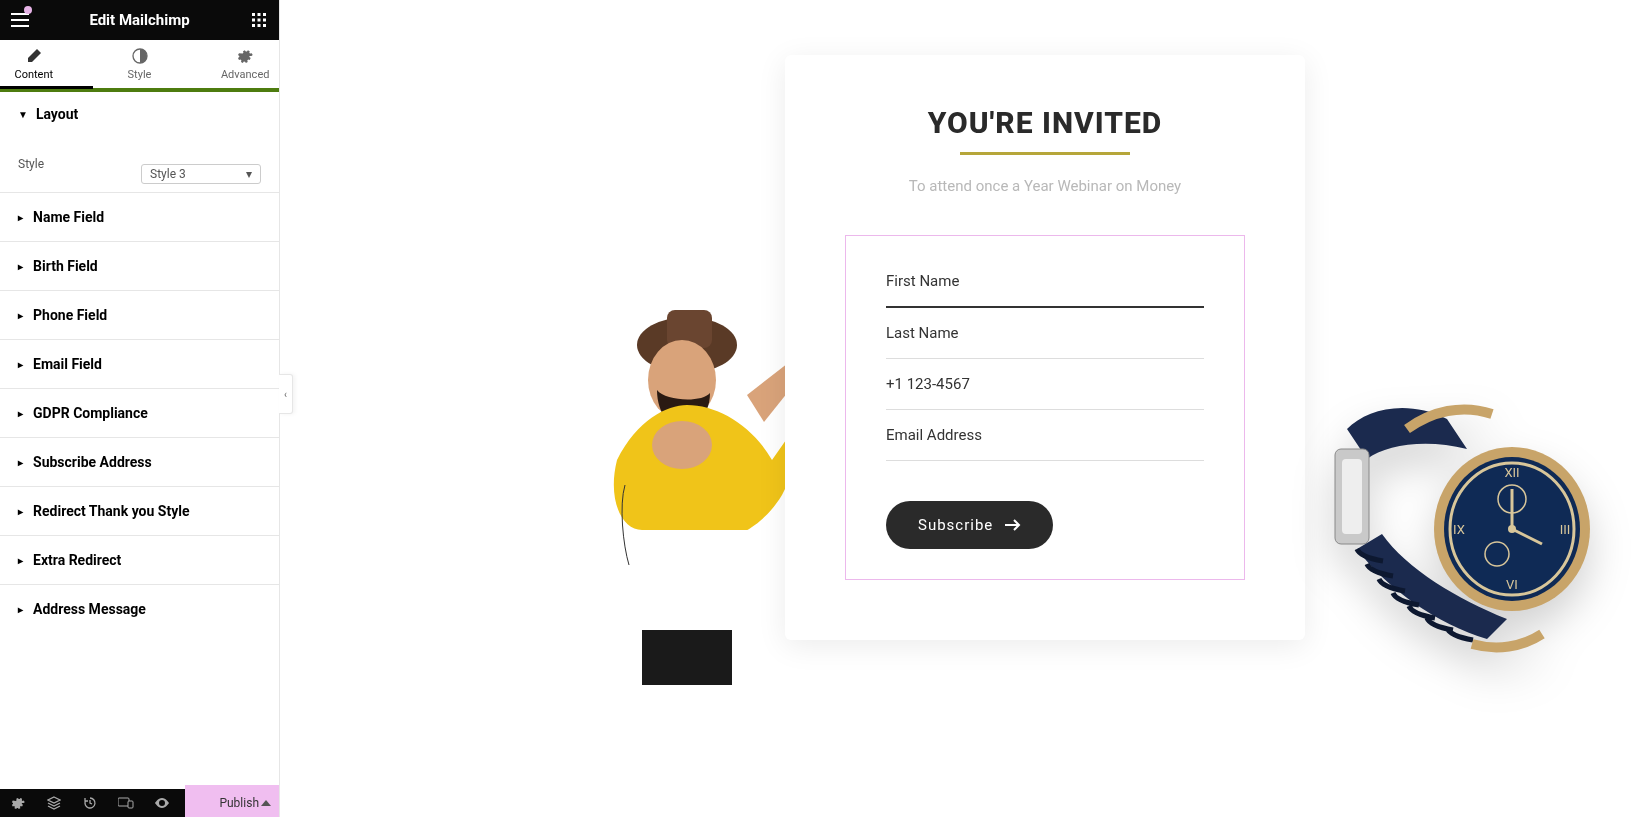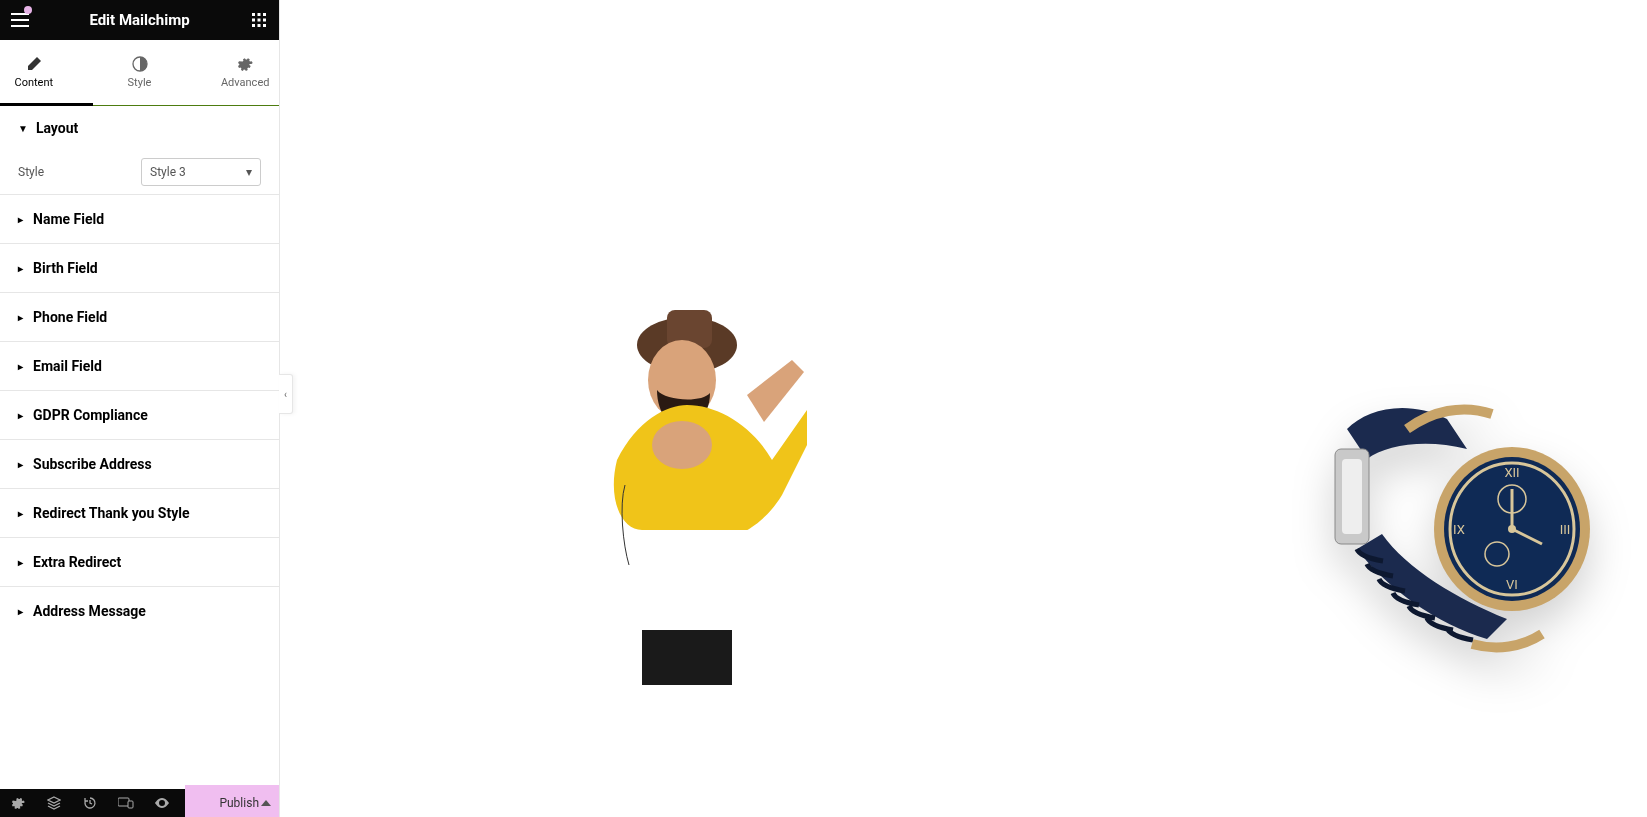--- a/index.html
+++ b/index.html
@@ -7,34 +7,34 @@
 body { display: flex; background: #fff; }
 
 
 .sidebar { width: 280px; height: 100%; background: #fff; display: flex; flex-direction: column; border-right: 1px solid #e6e6e6; position: relative; }
 .pnl-head { height: 40px; background: #0a0a0a; display: flex; align-items: center; position: relative; }
 .pnl-head .menu-btn { width: 40px; height: 40px; display:flex; align-items:center; justify-content:center; cursor:pointer; position:relative;}
 .pnl-head .menu-btn .dot { position:absolute; top:6px; right:8px; width:8px; height:8px; background:#e6b3e6; border-radius:50%; }
 .pnl-head .title { flex:1; text-align:center; color:#fff; font-weight:700; font-size:15px; }
 .pnl-head .grid-btn { width:40px; height:40px; display:flex; align-items:center; justify-content:center; cursor:pointer; }
 
-.tabs { display:flex; height:66px; border-bottom:1px solid #4d7c0f;gap:38px; }
+.tabs { display:flex; height:52px; border-bottom:4px solid #4d7c0f;gap:38px; }
 .tab { flex:1; display:flex; flex-direction:column; align-items:center; justify-content:center; gap:4px; font-size:11px; color:#666; cursor:pointer; }
 .tab.active { color:#000; }
 .tab-underline { position:absolute; bottom:-1px; left:0; width:93px; height:3px; background:#000; }
 .tabs { position:relative; }
 
 .scroll { flex:1; overflow-y:auto; }
 
 .section-hdr { display:flex; align-items:center; gap:8px; padding:14px 18px; font-weight:700; font-size:14px; cursor:pointer; }
 .section-hdr .caret { font-size:10px; }
 
 .row { display:flex; align-items:center; padding:8px 18px; font-size:12px; color:#555; }
 .row .lbl { flex:1; display:flex; align-items:center; gap:6px; }
-.select { width:120px; height:28px; border:1px solid #ccc; border-radius:3px; background:#fff; display:flex; align-items:center; justify-content:space-between; padding:0 8px; font-size:12px; cursor:pointer; }
+.select { width:120px; height:20px; border:1px solid #ccc; border-radius:3px; background:#fff; display:flex; align-items:center; justify-content:space-between; padding:0 8px; font-size:12px; cursor:pointer;margin-top:20px; }
 
 .align-group { display:flex; border:1px solid #ccc; border-radius:3px; overflow:hidden; }
 .align-btn { width:27px; height:27px; display:flex; align-items:center; justify-content:center; cursor:pointer; background:#fff; }
 .align-btn.active { background:#eee; }
 .align-btn + .align-btn { border-left:1px solid #ccc; }
 
 .acc-item { border-top:1px solid #e6e6e6; padding:16px 18px; display:flex; align-items:center; gap:10px; font-weight:700; font-size:14px; cursor:pointer; }
 .acc-item .caret { font-size:10px; }
 
 
@@ -224,20 +224,38 @@
       <ellipse cx="135" cy="100" rx="34" ry="40" fill="#d9a37a"></ellipse>
       <path d="M110 110c0 25 15 38 25 38s28-10 28-35c-8 10-45 8-53-3z" fill="#2a1a12"></path>
       <path d="M70 180c20-40 50-55 70-55 30 0 65 20 85 55l35-50 10 15-35 70c-15 25-35 35-35 35H95c-20 0-35-30-25-70z" fill="#f0c419"></path>
       <ellipse cx="135" cy="165" rx="30" ry="24" fill="#d9a37a"></ellipse>
       <path d="M200 115l45-35 12 12-40 50z" fill="#d9a37a"></path>
       <rect x="95" y="350" width="90" height="55" fill="#1a1a1a"></rect>
       <path d="M78 205c-6 20-2 60 4 80" stroke="#333" stroke-width="1" fill="none"></path>
     </svg>
   </div>
 
+  <div class="card">
+    <h1>YOU'RE INVITED</h1>
+    <div class="rule"></div>
+    <div class="subtitle">To attend once a Year Webinar on Money</div>
+
+    <div class="form-box">
+      <input class="field first" placeholder="First Name" style="">
+      <input class="field" placeholder="Last Name" style="">
+      <input class="field" placeholder="+1 123-4567" style="">
+      <input class="field" placeholder="Email Address" style="">
+      <button class="subscribe-btn">
+        <span>Subscribe</span>
+        <svg width="16" height="12" viewBox="0 0 16 12">
+            <path d="M0 6h13M9 1l5 5-5 5" stroke="#fff" stroke-width="2" fill="none"></path>
+          </svg>
+      </button>
+    </div>
+  </div>
 
   <div class="watch">
     <svg viewBox="0 0 300 290">
       <path d="M50 40 C70 20 110 10 150 30 L170 60 C130 50 90 55 70 70 Z" fill="#1b2a4e"></path>
       <rect x="38" y="60" width="34" height="95" rx="6" fill="#c9c9c9" stroke="#888"></rect>
       <rect x="45" y="70" width="20" height="75" rx="4" fill="#eee"></rect>
       <path d="M60 160 C90 200 140 235 190 250 L210 230 C160 210 110 180 85 145 Z" fill="#1b2a4e"></path>
       <g>
         <path d="M60 160 q3 8 26 12 M70 175 q3 8 26 12 M82 190 q3 8 26 12 M96 204 q3 8 26 12 M112 217 q3 8 26 12 M130 229 q3 8 26 12 M150 239 q3 8 26 12" stroke="#0d1830" stroke-width="5" fill="none"></path>
       </g>

